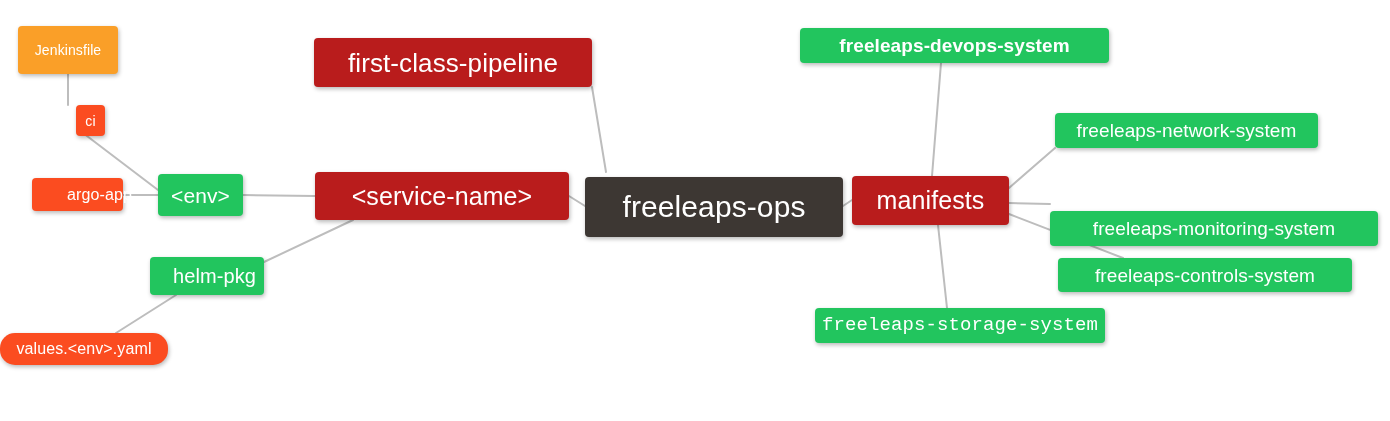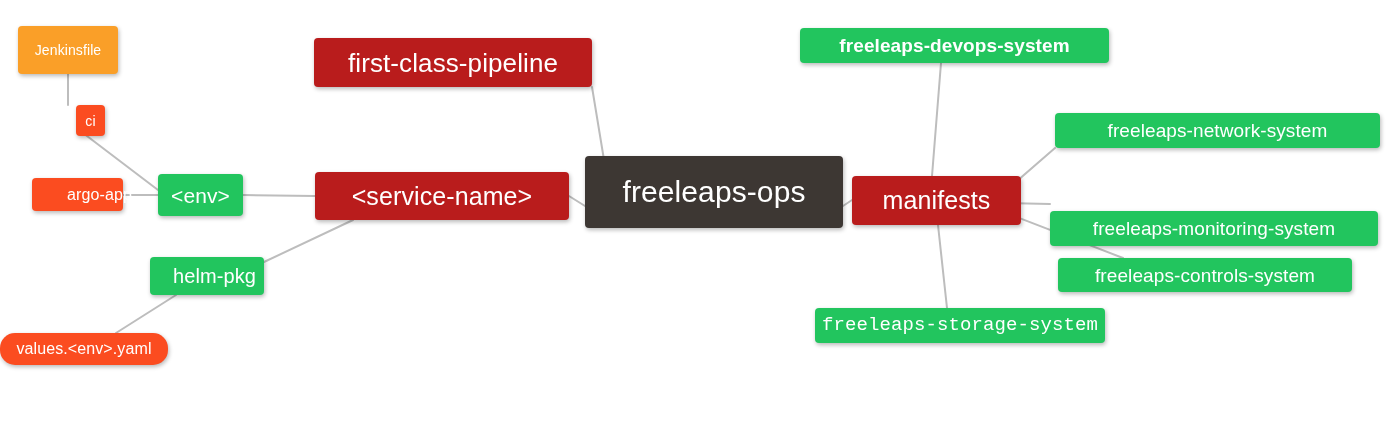--- a/index.html
+++ b/index.html
@@ -63,30 +63,30 @@
       <line x1="158" y1="195" x2="123" y2="195" stroke="#bdbdbd" stroke-width="2" stroke-linecap="round"></line>
       <line x1="68" y1="105" x2="68" y2="57" stroke="#bdbdbd" stroke-width="2" stroke-linecap="round"></line>
       <line x1="176" y1="295" x2="116" y2="333" stroke="#bdbdbd" stroke-width="2" stroke-linecap="round"></line>
       <line x1="932" y1="176" x2="941" y2="63" stroke="#bdbdbd" stroke-width="2" stroke-linecap="round"></line>
       <line x1="1009" y1="188" x2="1055" y2="148" stroke="#bdbdbd" stroke-width="2" stroke-linecap="round"></line>
       <line x1="1009" y1="203" x2="1050" y2="204" stroke="#bdbdbd" stroke-width="2" stroke-linecap="round"></line>
       <line x1="1009" y1="214" x2="1123" y2="258" stroke="#bdbdbd" stroke-width="2" stroke-linecap="round"></line>
       <line x1="938" y1="225" x2="947" y2="308" stroke="#bdbdbd" stroke-width="2" stroke-linecap="round"></line>
     </svg>
   <div id="node-layer">
-      <div class="node c-root" style="left: 585px; top: 156px; width: 258px; height: 72px;">
+      <div class="node c-root" style="left: 585px; top: 177px; width: 258px; height: 60px;">
         <span class="node-label" style="font-size: 30px;">freeleaps-ops</span>
       </div>
       <div class="node c-blue" style="left: 315px; top: 172px; width: 254px; height: 48px;">
         <span class="node-label" style="font-size: 25px;">&lt;service-name&gt;</span>
       </div>
       <div class="node c-blue" style="left: 314px; top: 38px; width: 278px; height: 49px;">
         <span class="node-label" style="font-size: 26px;">first-class-pipeline</span>
       </div>
-      <div class="node c-blue" style="left: 852px; top: 176px; width: 169px; height: 49px;">
+      <div class="node c-blue" style="left: 852px; top: 176px; width: 157px; height: 49px;">
         <span class="node-label" style="font-size: 25px;">manifests</span>
       </div>
       <div class="node c-green" style="left: 158px; top: 174px; width: 85px; height: 42px;">
         <span class="node-label" style="font-size: 21px;">&lt;env&gt;</span>
       </div>
       <div class="node c-green" style="left: 150px; top: 257px; width: 114px; height: 38px; padding-left: 15px;">
         <span class="node-label" style="font-size: 20px;">helm-pkg</span>
       </div>
       <div class="node c-red" style="left: 54px; top: 105px; width: 29px; height: 31px; margin-left: 22px;">
         <span class="node-label" style="font-size: 14px;">ci</span>
@@ -96,21 +96,21 @@
       </div>
       <div class="node c-red" style="left: 32px; top: 178px; width: 91px; height: 33px; padding-left: 44px;">
         <span class="node-label" style="font-size: 16px;">argo-app</span>
       </div>
       <div class="node c-red" style="left: 0; top: 333px; width: 168px; height: 32px; border-radius: 15px;">
         <span class="node-label" style="font-size: 16px;">values.&lt;env&gt;.yaml</span>
       </div>
       <div class="node c-green" style="left: 800px; top: 28px; width: 309px; height: 35px; font-weight: bold;">
         <span class="node-label" style="font-size: 19px;">freeleaps-devops-system</span>
       </div>
-      <div class="node c-green" style="left: 1055px; top: 113px; width: 325px; height: 35px;">
+      <div class="node c-green" style="left: 1055px; top: 113px; width: 263px; height: 35px;">
         <span class="node-label" style="font-size: 19px;">freeleaps-network-system</span>
       </div>
       <div class="node c-green" style="left: 1050px; top: 187px; width: 328px; height: 35px; margin-top: 24px;">
         <span class="node-label" style="font-size: 19px;">freeleaps-monitoring-system</span>
       </div>
       <div class="node c-green" style="left: 1058px; top: 258px; width: 294px; height: 34px;">
         <span class="node-label" style="font-size: 19px;">freeleaps-controls-system</span>
       </div>
       <div class="node c-green" style="left: 815px; top: 308px; width: 290px; height: 35px;">
         <span class="node-label" style="font-size: 19px; font-family: Liberation Mono, monospace;">freeleaps-storage-system</span>

